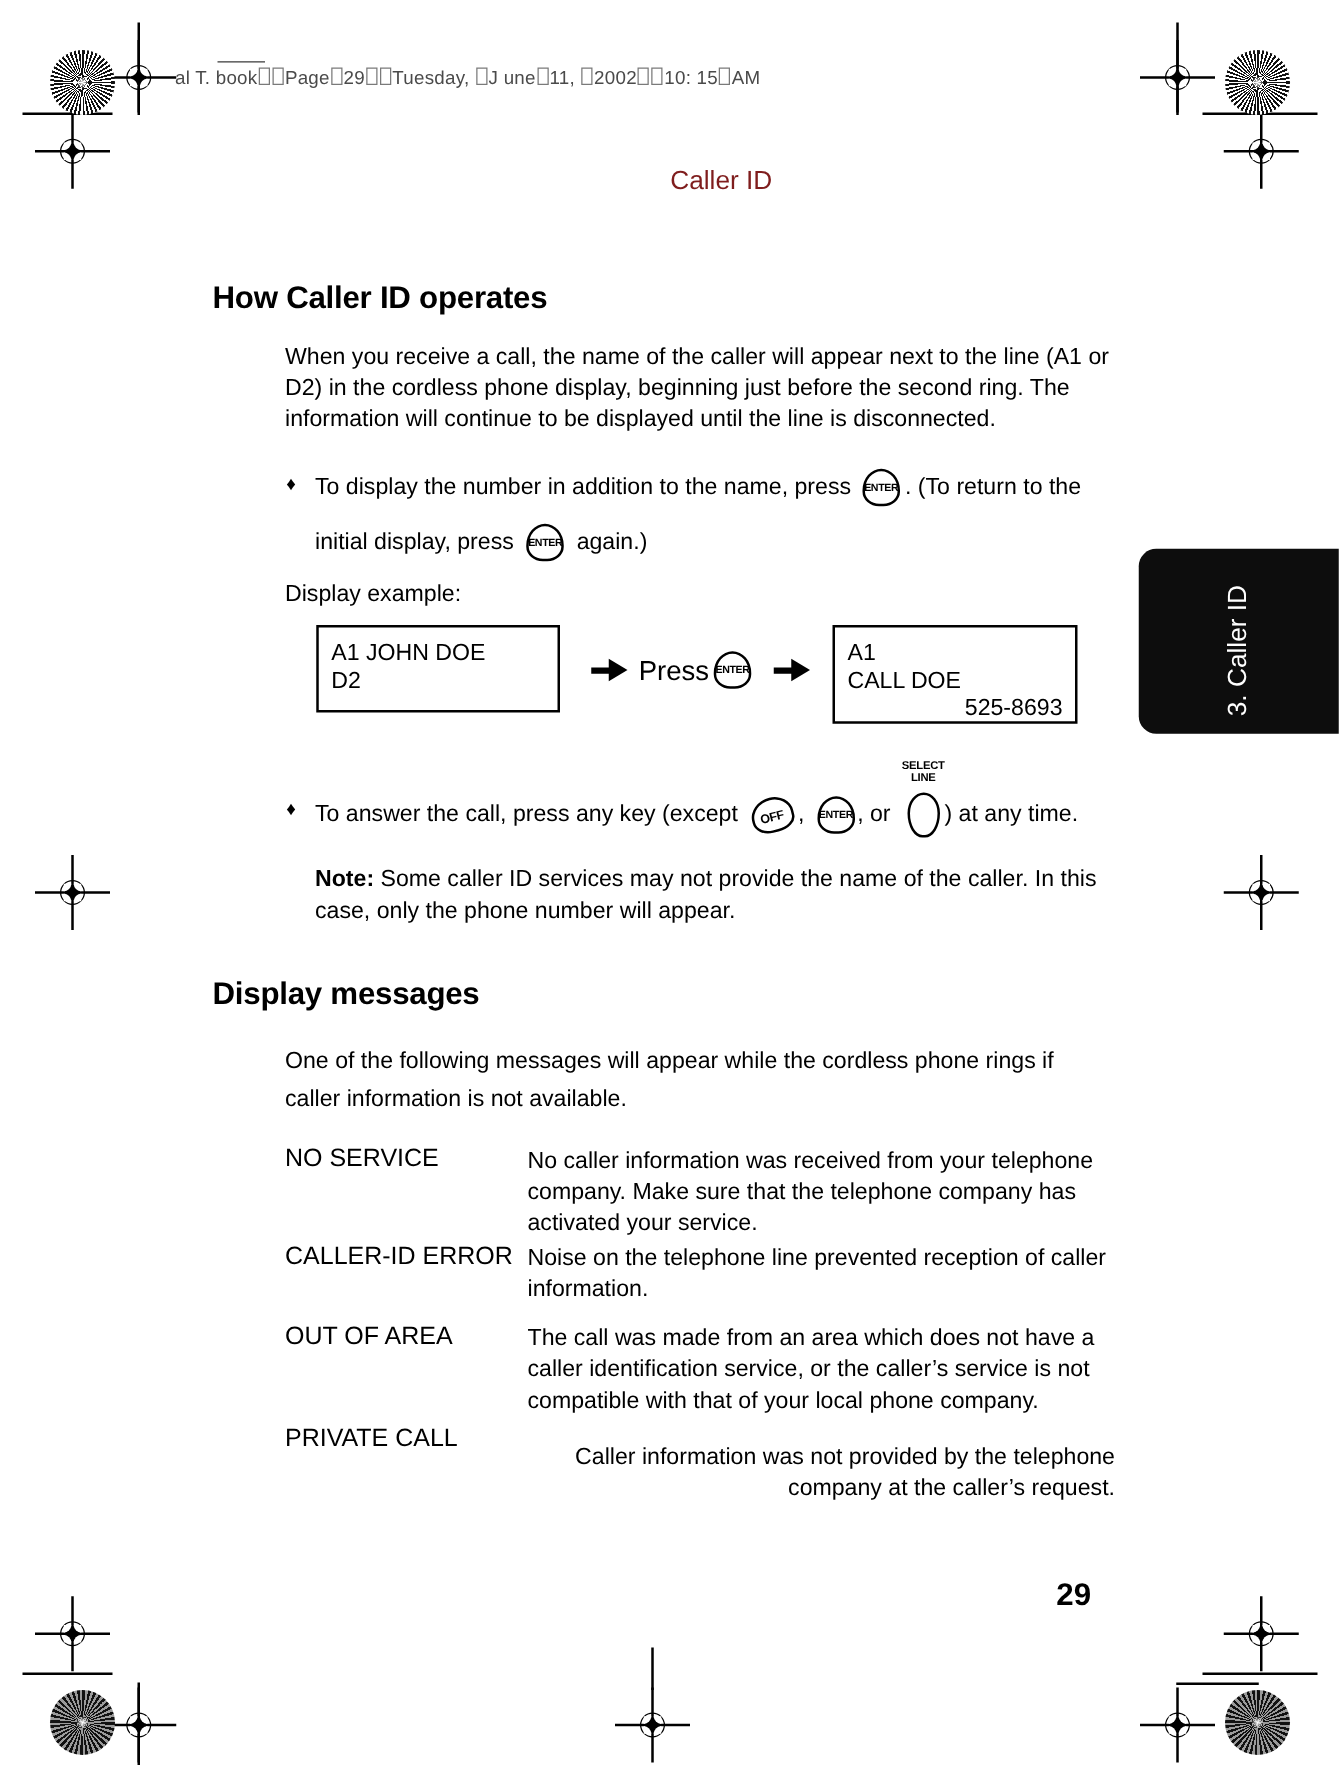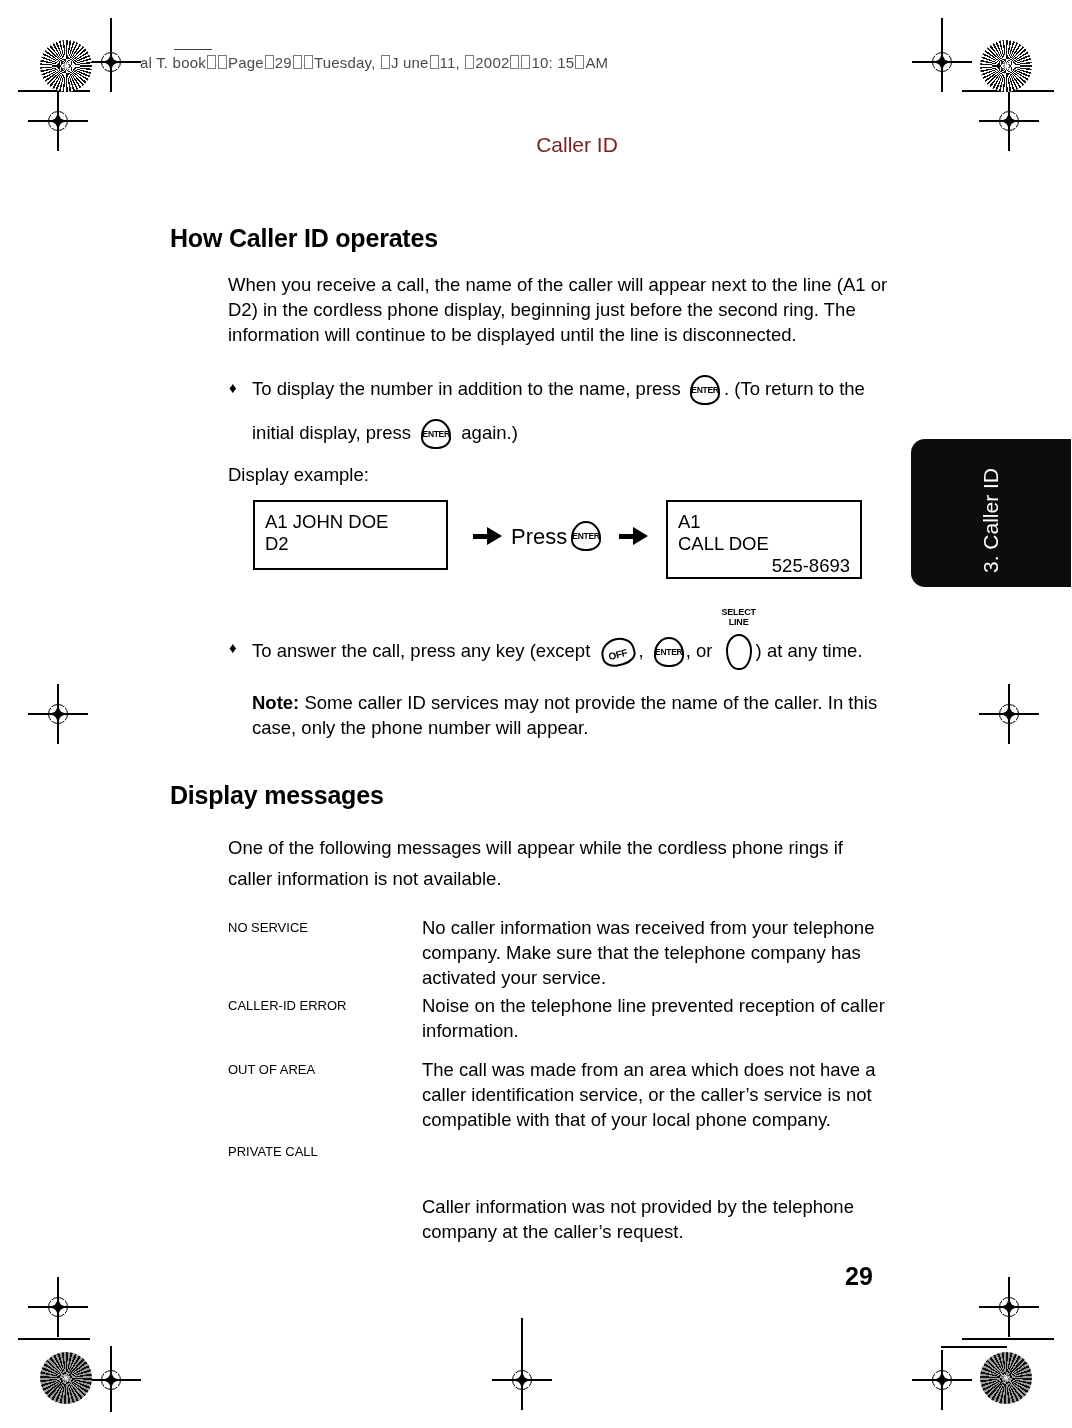--- a/index.html
+++ b/index.html
@@ -145,21 +145,21 @@
     position:absolute;border:2.4px solid #000;box-sizing:border-box;
     font-size:18.5px;line-height:22px;padding:9px 10px 0 10px;
   }
   .lcd .r{display:block;}
   .lcd .right{text-align:right;}
 
   .pressword{position:absolute;font-size:22px;}
 
   
   .msgrow{position:absolute;font-size:18.5px;line-height:25px;}
-  .msgterm{position:absolute;font-size:13px;line-height:25px;}
+  .msgterm{position:absolute;font-size:20px;line-height:25px;}
 
   .note b{font-weight:bold;}
 
   .pagenum{
     position:absolute;left:845px;top:1262px;font-size:25px;font-weight:bold;
   }
 </style>
 </head>
 <body>
 
@@ -418,18 +418,18 @@
       <div class="msgterm" style="left:228px;top:915px;">NO SERVICE</div>
       <div class="msgrow" style="left:422px;top:915px;width:470px;">No caller information was received from your telephone company. Make sure that the telephone company has activated your service.</div>
 
       <div class="msgterm" style="left:228px;top:993px;">CALLER-ID ERROR</div>
       <div class="msgrow" style="left:422px;top:993px;width:470px;">Noise on the telephone line prevented reception of caller information.</div>
 
       <div class="msgterm" style="left:228px;top:1057px;">OUT OF AREA</div>
       <div class="msgrow" style="left:422px;top:1057px;width:478px;">The call was made from an area which does not have a caller identification service, or the caller’s service is not compatible with that of your local phone company.</div>
 
       <div class="msgterm" style="left:228px;top:1139px;">PRIVATE CALL</div>
-      <div class="msgrow" style="left:422px;top:1194px;width:470px;">Caller information was not provided by the telephone company at the caller’s request.</div>
+      <div class="msgrow" style="left:422px;top:1152px;width:470px;text-align:right;">Caller information was not provided by the telephone company at the caller’s request.</div>
     </div>
 
     <div class="pagenum">29</div>
   </div>
 </div>
 
 </body></html>

